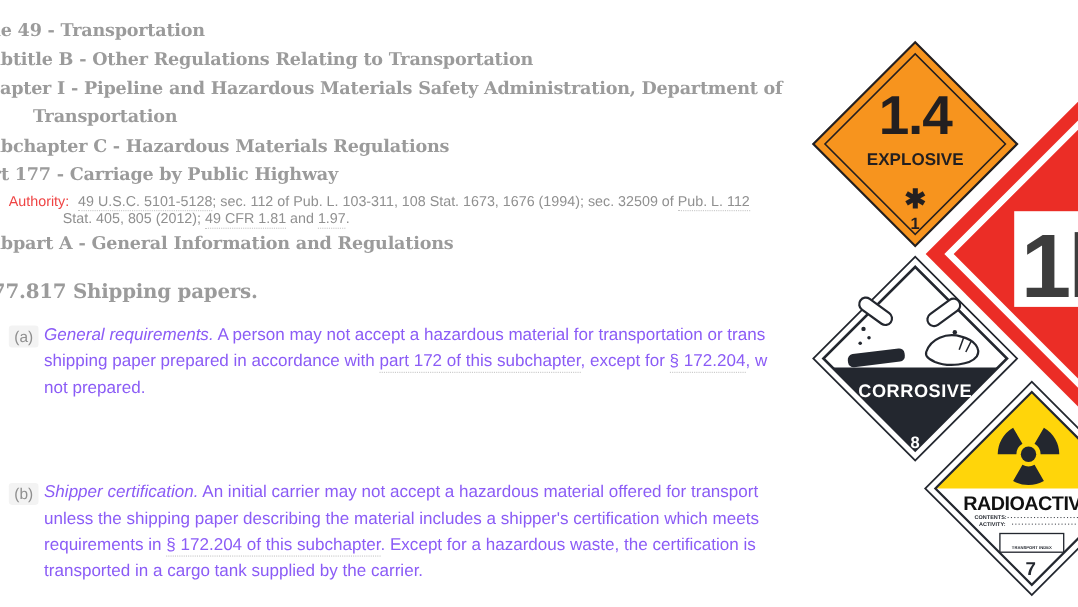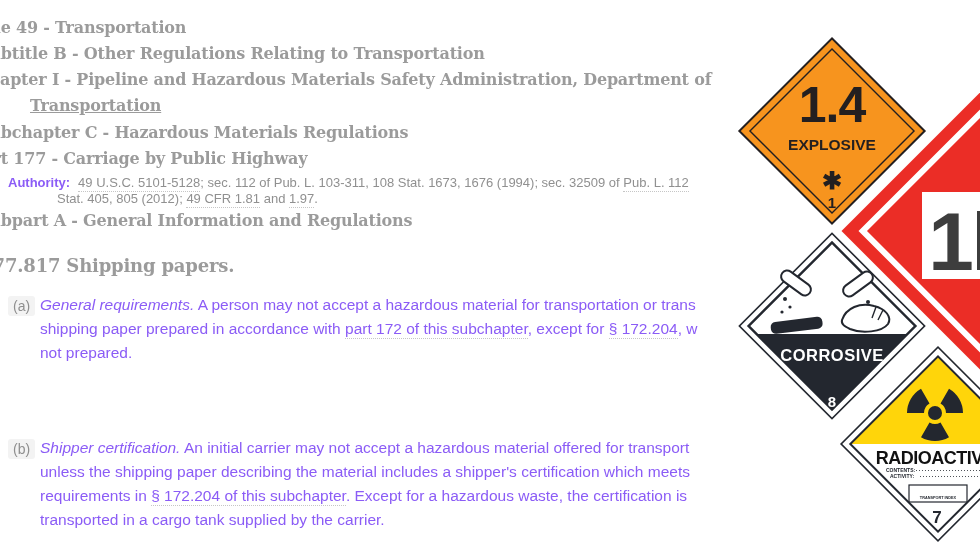--- a/index.html
+++ b/index.html
@@ -7,31 +7,31 @@
         font-family:"Liberation Sans",sans-serif;}
   .doc{position:absolute;inset:0;}
 
   
   .h{position:absolute;left:0;white-space:nowrap;
      font-family:"DejaVu Serif","Liberation Serif",serif;font-weight:bold;
      font-size:16px;letter-spacing:-0.2px;color:#9b9b9b;line-height:22px;}
   .t-title{top:17px;margin-left:-30px;}
   .t-subtitle{top:43px;margin-left:-22px;}
   .t-chapter{top:69px;margin-left:-24px;}
-  .t-chapter2{top:95px;margin-left:30px;text-decoration:underline;}
+  .t-chapter2{top:95px;margin-left:30px;}
   .t-subchapter{top:122px;margin-left:-22px;}
   .t-part{top:148px;margin-left:-29px;}
   .t-subpart{top:210px;margin-left:-22px;}
   .section-heading{top:255px;margin-left:-35px;font-size:18px;}
 
   
   .auth-line{position:absolute;white-space:nowrap;font-size:13px;color:#909090;line-height:17px;}
   .auth-1{top:174px;left:8px;}
   .auth-2{top:190px;left:57px;}
-  .seg-b{font-weight:bold;color:#8b5cf6;margin-right:8px;}
+  .seg-b{font-weight:normal;color:#ef4444;margin-right:8px;}
 
   
   .marker{position:absolute;left:8px;font-size:14px;color:#8f8f8f;background:#f3f3f3;
           border-radius:3px;padding:1px 5px;line-height:18px;}
   .m-a{top:296px;}
   .m-b{top:439px;}
   .lines{position:absolute;left:40px;white-space:nowrap;font-size:15.5px;color:#8b5cf6;}
   .p-a{top:293px;}
   .p-b{top:436px;}
   .tline{height:24px;line-height:24px;white-space:nowrap;}

